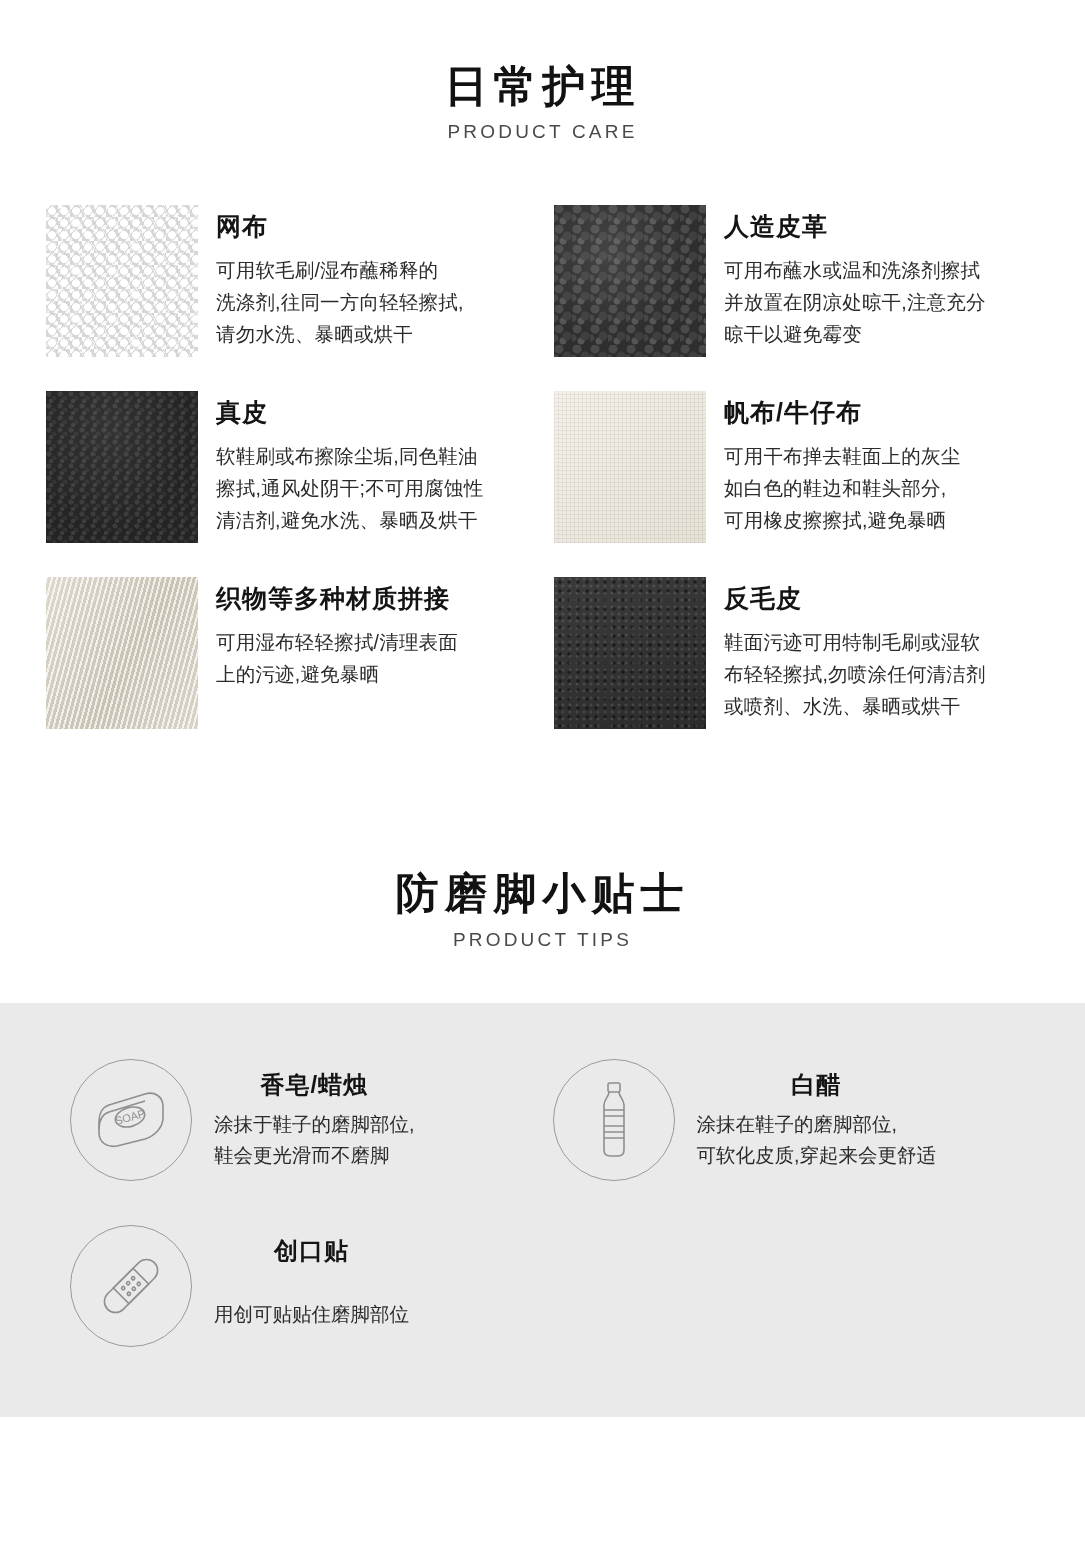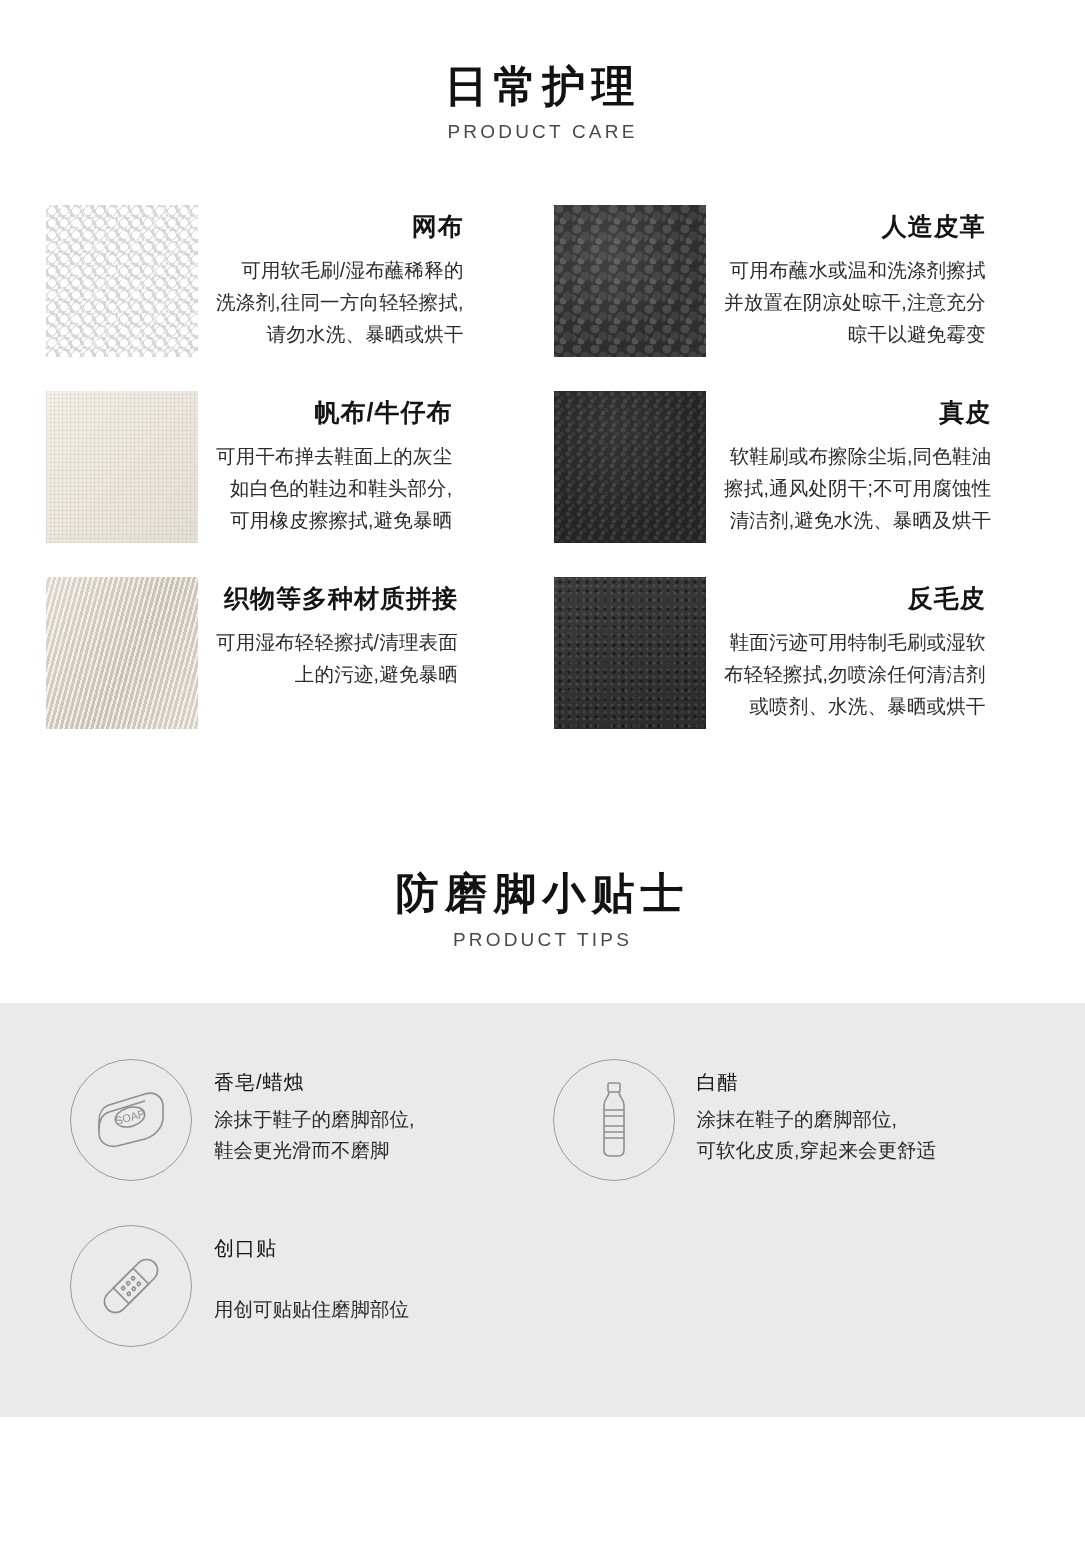--- a/index.html
+++ b/index.html
@@ -35,21 +35,21 @@
 
   
   .care-grid {
     margin: 62px 0 0 0;
     padding: 0 46px 0 46px;
     display: grid;
     grid-template-columns: 500px 1fr;
     row-gap: 34px;
     column-gap: 8px;
   }
-  .care-item { display: flex; align-items: flex-start; text-align: right; }
+  .care-item { display: flex; align-items: flex-start; }
   .swatch {
     width: 152px;
     height: 152px;
     flex: 0 0 152px;
     background: #ddd;
     position: relative;
     overflow: hidden;
   }
   .care-text { padding-left: 18px; padding-top: 6px; }
   .care-title {
@@ -157,24 +157,25 @@
   .tip-item { display: flex; align-items: flex-start; }
   .tip-circle {
     width: 122px; height: 122px;
     flex: 0 0 122px;
     border-radius: 50%;
     border: 1.6px solid #9a9a9a;
     display: flex; align-items: center; justify-content: center;
   }
   .tip-text { padding-left: 22px; padding-top: 10px; }
   .tip-title {
-    font-size: 20px;
-    font-weight: 400;
+    font-size: 24px;
+    font-weight: 700;
     color: #141414;
     letter-spacing: 1px;
+    text-align: center;
   }
   .tip-desc {
     margin-top: 8px;
     font-size: 19.5px;
     line-height: 1.62;
     color: #2b2b2b;
     white-space: pre-line;
   }
   .tip-desc.single { margin-top: 32px; }
   svg { display: block; }
@@ -205,36 +206,36 @@
       <div class="swatch sw-pu"></div>
       <div class="care-text">
         <div class="care-title">人造皮革</div>
         <div class="care-desc">可用布蘸水或温和洗涤剂擦拭
 并放置在阴凉处晾干,注意充分
 晾干以避免霉变</div>
       </div>
     </div>
 
     <div class="care-item">
+      <div class="swatch sw-leather"></div>
+      <div class="care-text">
+        <div class="care-title">真皮</div>
+        <div class="care-desc">软鞋刷或布擦除尘垢,同色鞋油
+擦拭,通风处阴干;不可用腐蚀性
+清洁剂,避免水洗、暴晒及烘干</div>
+      </div>
+    </div>
+
+    <div class="care-item">
       <div class="swatch sw-canvas"></div>
       <div class="care-text">
         <div class="care-title">帆布/牛仔布</div>
         <div class="care-desc">可用干布掸去鞋面上的灰尘
 如白色的鞋边和鞋头部分,
 可用橡皮擦擦拭,避免暴晒</div>
-      </div>
-    </div>
-
-    <div class="care-item">
-      <div class="swatch sw-leather"></div>
-      <div class="care-text">
-        <div class="care-title">真皮</div>
-        <div class="care-desc">软鞋刷或布擦除尘垢,同色鞋油
-擦拭,通风处阴干;不可用腐蚀性
-清洁剂,避免水洗、暴晒及烘干</div>
       </div>
     </div>
 
     <div class="care-item">
       <div class="swatch sw-woven"></div>
       <div class="care-text">
         <div class="care-title">织物等多种材质拼接</div>
         <div class="care-desc">可用湿布轻轻擦拭/清理表面
 上的污迹,避免暴晒</div>
       </div>

